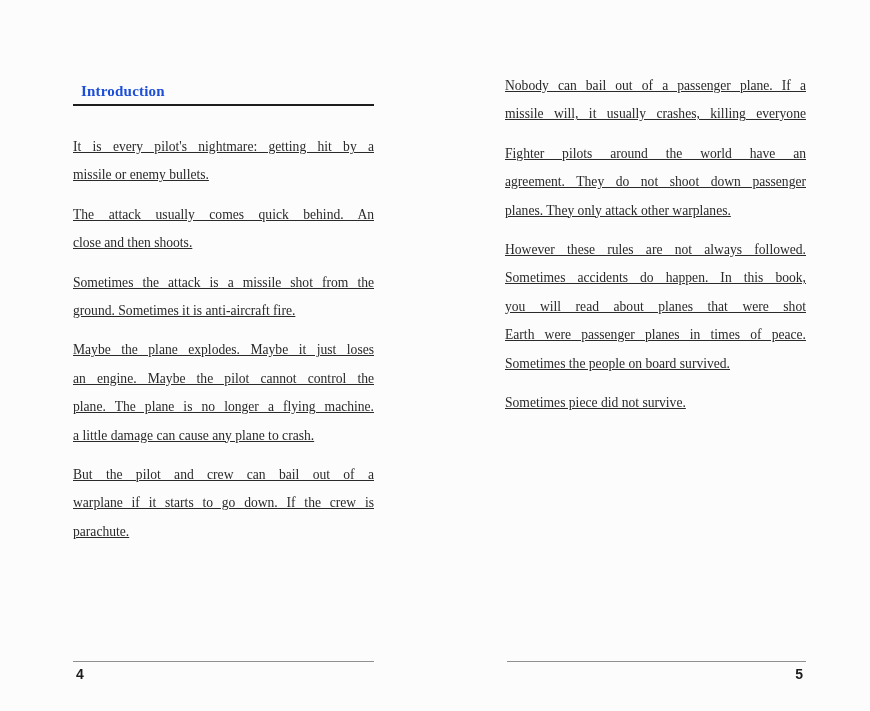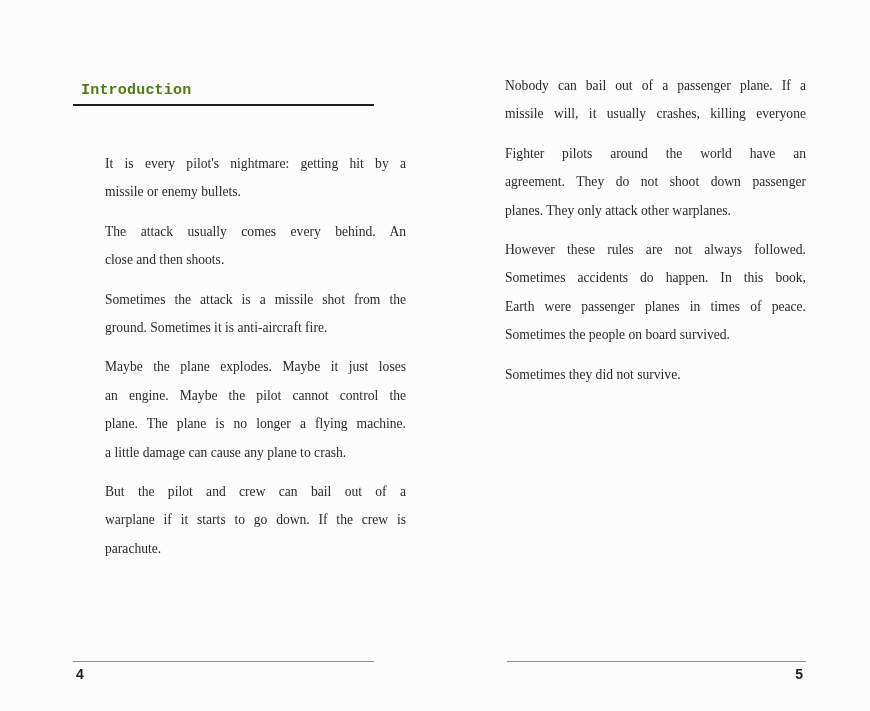--- a/index.html
+++ b/index.html
@@ -24,42 +24,43 @@
     position: absolute;
     left: 73px;
     top: 83px;
     width: 301px;
     border-bottom: 2px solid #1d1d1d;
     padding-bottom: 5px;
   }
   .heading-block h1 {
     margin: 0;
     padding-left: 8px;
-    font-family: Liberation Mono, monospace;
+    font-family: Liberation Serif, serif;
     font-weight: bold;
     font-size: 15px;
     line-height: 16px;
     letter-spacing: 0.2px;
-    color: #4d7c0f;
+    color: #1d4ed8;
   }
   .body-col {
     width: 301px;
     position: absolute;
   }
-  .body-left  { left: 73px;  top: 150px; margin-left: 32px; }
+  .body-left  { left: 73px;  top: 133px; }
   .body-right { left: 505px; top: 72px;  }
   .para { margin: 0 0 11px 0; }
   .ln {
     font-size: 13.6px;
     line-height: 28.4px;
     text-align: justify;
     text-align-last: justify;
     height: 28.4px;
     overflow: hidden;
     white-space: nowrap0; 
+    text-decoration: underline;
   }
   .ln.last {
     text-align-last: left;
   }
   
   .footer {
     position: absolute;
     top: 661px;
     border-top: 1px solid #909090;
     padding-top: 4px;
@@ -81,21 +82,21 @@
   <div class="heading-block">
     <h1>Introduction</h1>
   </div>
 
   <div class="body-col body-left">
     <div class="para">
       <div class="ln">It is every pilot's nightmare: getting hit by a</div>
       <div class="ln last">missile or enemy bullets.</div>
     </div>
     <div class="para">
-      <div class="ln">The attack usually comes every behind. An</div>
+      <div class="ln">The attack usually comes quick behind. An</div>
       <div class="ln last">close and then shoots.</div>
     </div>
     <div class="para">
       <div class="ln">Sometimes the attack is a missile shot from the</div>
       <div class="ln last">ground. Sometimes it is anti-aircraft fire.</div>
     </div>
     <div class="para">
       <div class="ln">Maybe the plane explodes. Maybe it just loses</div>
       <div class="ln">an engine. Maybe the pilot cannot control the</div>
       <div class="ln">plane. The plane is no longer a flying machine.</div>
@@ -118,25 +119,26 @@
       <div class="ln">missile will, it usually crashes, killing everyone</div>
     </div>
     <div class="para">
       <div class="ln">Fighter pilots around the world have an</div>
       <div class="ln">agreement. They do not shoot down passenger</div>
       <div class="ln last">planes. They only attack other warplanes.</div>
     </div>
     <div class="para">
       <div class="ln">However these rules are not always followed.</div>
       <div class="ln">Sometimes accidents do happen. In this book,</div>
+      <div class="ln">you will read about planes that were shot</div>
       <div class="ln">Earth were passenger planes in times of peace.</div>
       <div class="ln last">Sometimes the people on board survived.</div>
     </div>
     <div class="para">
-      <div class="ln last">Sometimes they did not survive.</div>
+      <div class="ln last">Sometimes piece did not survive.</div>
     </div>
   </div>
 
   <div class="footer footer-right">
     <span class="pn">5</span>
   </div>
 
 </div>
 
 </body></html>

